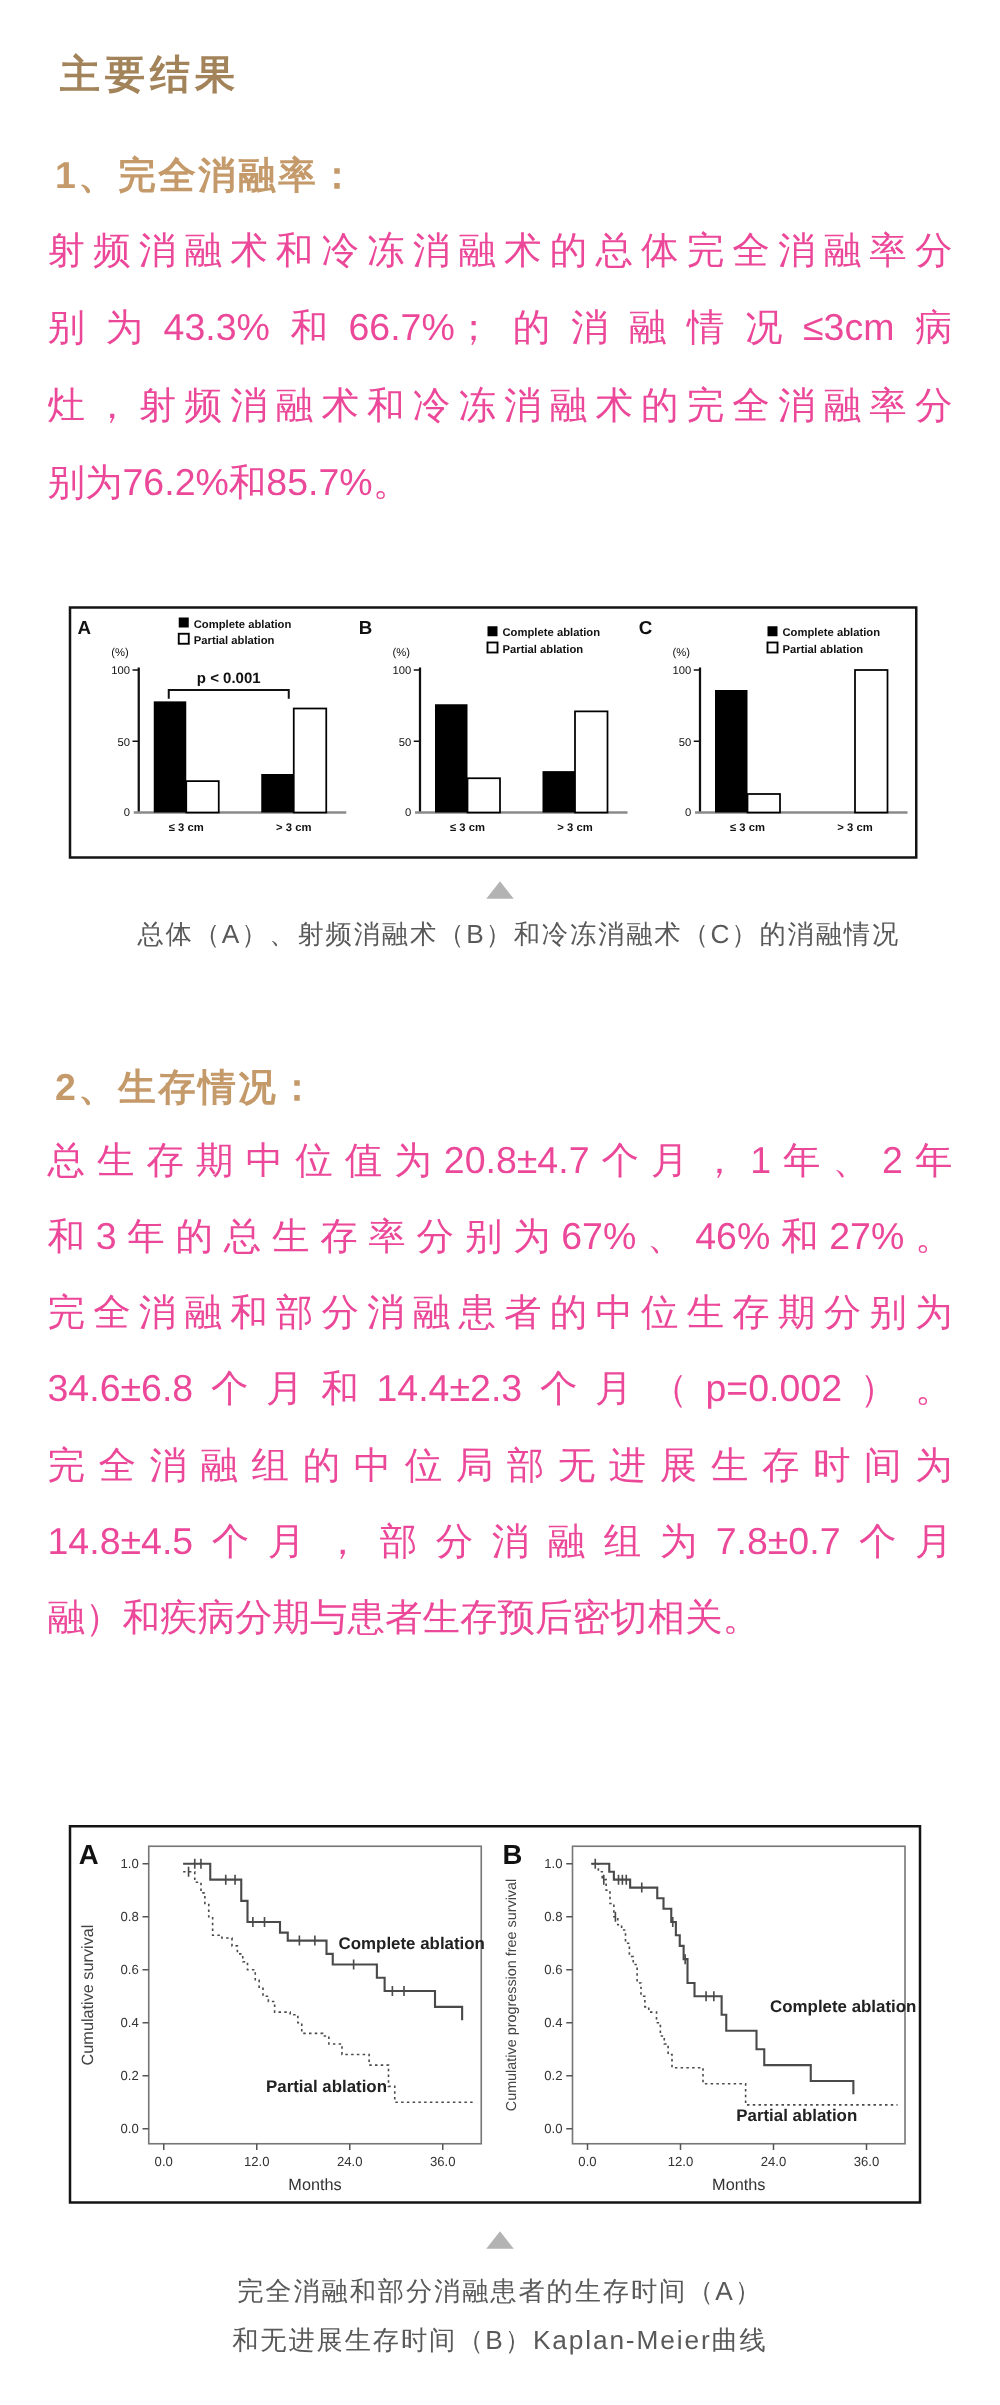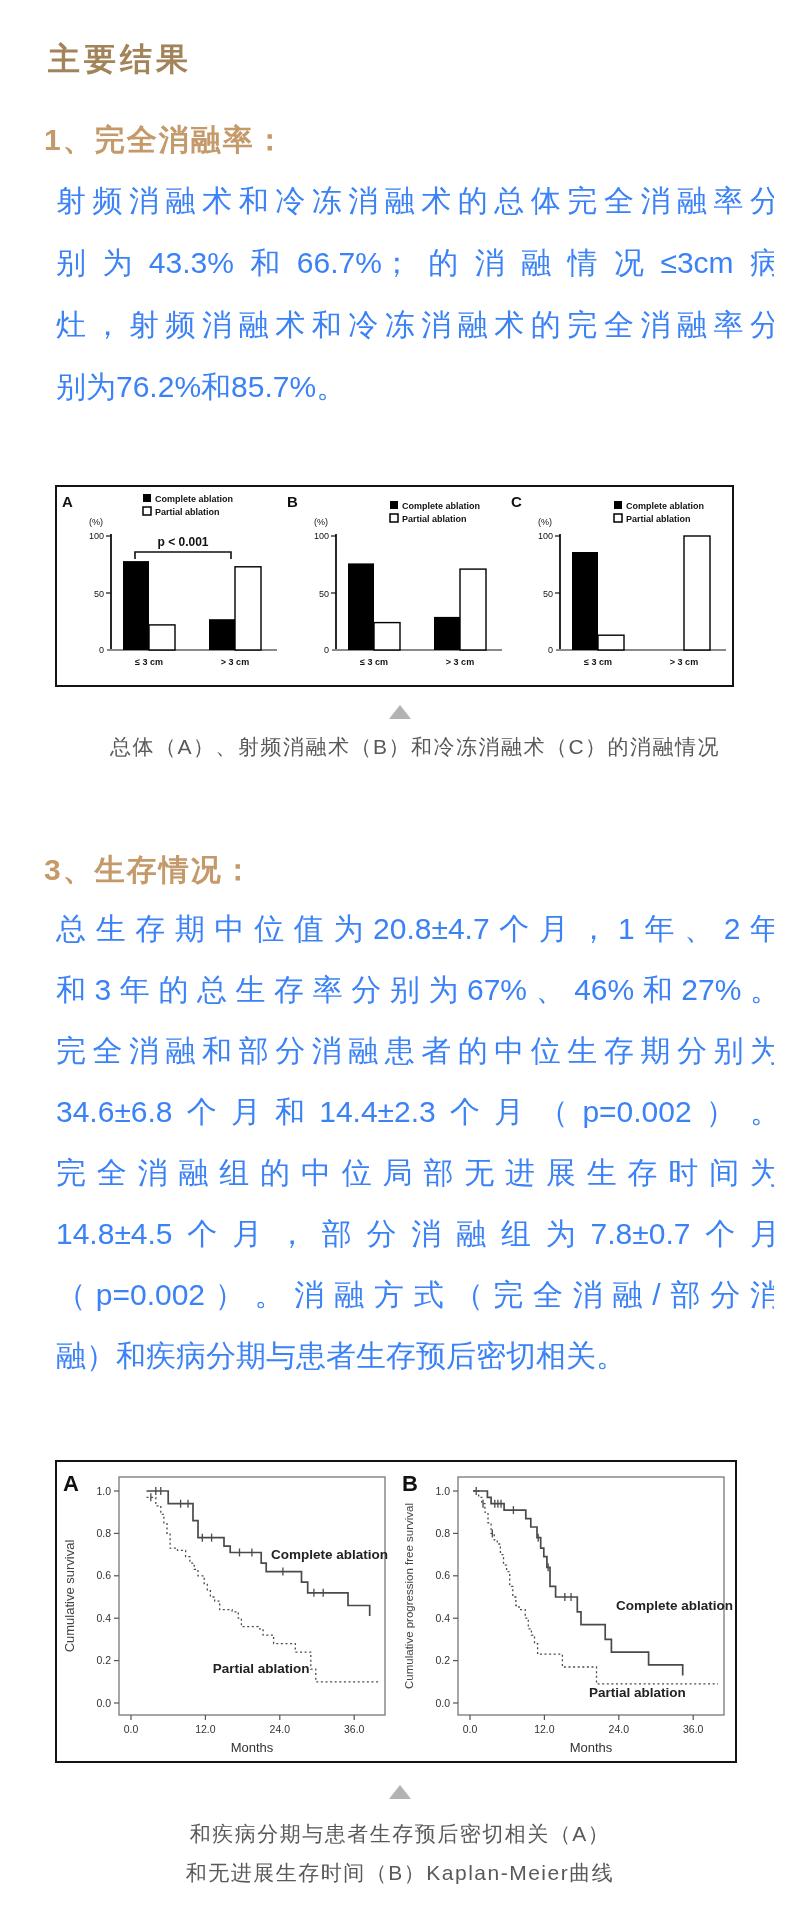--- a/index.html
+++ b/index.html
@@ -4,21 +4,21 @@
 <style>
   html,body{margin:0;padding:0;background:#ffffff;}
   .page{position:relative;width:774px;height:1924px;background:#ffffff;overflow:hidden;
         font-family:"Liberation Sans","DejaVu Sans",sans-serif;}
   .main-title{position:absolute;left:48px;top:38px;margin:0;
         font-family:"Liberation Serif","DejaVu Serif",serif;
         font-size:32px;font-weight:700;letter-spacing:4px;color:#A2835A;}
   .sec-heading{position:absolute;left:44px;margin:0;font-size:30px;font-weight:700;
         letter-spacing:2px;color:#C59A6B;}
   .h1{top:120px;text-align:right;} .h2{top:850px;}
-  .para{position:absolute;left:56px;width:724px;color:#3b82f6;font-size:30px;}
+  .para{position:absolute;left:38px;width:724px;color:#ec4899;font-size:30px;}
   .p1{top:170px;} .p2{top:898px;}
   .bodyline{height:62px;line-height:62px;text-align:justify;text-align-last:justify;
         white-space:nowrap;}
   .p2 .bodyline{height:61px;line-height:61px;}
   .bodyline.last{text-align-last:left;}
   .figure{position:absolute;left:55px;border:2px solid #141414;background:#fff;
         display:flex;justify-content:space-between;align-items:flex-start;box-sizing:border-box;}
   .fig1{top:485px;width:679px;height:202px;padding:1px 2px;}
   .fig2{top:1460px;width:682px;height:303px;padding:1px 0;}
   .tri{position:absolute;left:389px;width:0;height:0;
@@ -109,30 +109,29 @@
         <rect x="106" y="13" width="8" height="8" fill="#000"></rect>
         <text x="118" y="21" font-size="9" font-family="&quot;Liberation Sans&quot;,&quot;DejaVu Sans&quot;,sans-serif" font-weight="700" text-anchor="start" fill="#111">Complete ablation</text>
         <rect x="106" y="26" width="8" height="8" fill="#fff" stroke="#000" stroke-width="1.5"></rect>
         <text x="118" y="34" font-size="9" font-family="&quot;Liberation Sans&quot;,&quot;DejaVu Sans&quot;,sans-serif" font-weight="700" text-anchor="start" fill="#111">Partial ablation</text>
       </svg>
     </div>
 
   <div class="tri tri1"></div>
   <div class="caption cap1">总体（A）、射频消融术（B）和冷冻消融术（C）的消融情况</div>
 
-  <h2 class="sec-heading h2">3、生存情况：</h2>
+  <h2 class="sec-heading h2">2、生存情况：</h2>
 
   <div class="para p2">
     <div class="bodyline">总生存期中位值为20.8±4.7个月，1年、2年</div>
     <div class="bodyline">和3年的总生存率分别为67%、46%和27%。</div>
     <div class="bodyline">完全消融和部分消融患者的中位生存期分别为</div>
     <div class="bodyline">34.6±6.8个月和14.4±2.3个月（p=0.002）。</div>
     <div class="bodyline">完全消融组的中位局部无进展生存时间为</div>
     <div class="bodyline">14.8±4.5个月，部分消融组为7.8±0.7个月</div>
-    <div class="bodyline">（p=0.002）。消融方式（完全消融/部分消</div>
     <div class="bodyline last">融）和疾病分期与患者生存预后密切相关。</div>
   </div>
 
   <div class="figure fig2">
       <svg width="339" height="296" viewBox="0 0 339 296">
         <text x="6" y="28" font-size="22" font-family="&quot;Liberation Sans&quot;,&quot;DejaVu Sans&quot;,sans-serif" font-weight="700" text-anchor="start" fill="#111">A</text>
         <rect x="62" y="14" width="266" height="238" fill="none" stroke="#777" stroke-width="1.3"></rect>
         <line x1="57" y1="28" x2="62" y2="28" stroke="#555" stroke-width="1.2"></line>
         <text x="54" y="31.5" font-size="10.5" font-family="&quot;Liberation Sans&quot;,&quot;DejaVu Sans&quot;,sans-serif" font-weight="400" text-anchor="end" fill="#333">1.0</text>
         <line x1="57" y1="70.39999999999999" x2="62" y2="70.39999999999999" stroke="#555" stroke-width="1.2"></line>
@@ -210,17 +209,17 @@
         <text x="278.6" y="146.72000000000003" font-size="13.5" font-family="&quot;Liberation Sans&quot;,&quot;DejaVu Sans&quot;,sans-serif" font-weight="700" text-anchor="middle" fill="#222">Complete ablation</text>
         <polyline points="77.1,28.0 82.7,28.0 82.7,34.4 85.8,34.4 85.8,40.7 88.9,40.7 88.9,49.2 92.0,49.2 92.0,59.8 95.1,59.8 95.1,70.4 98.2,70.4 98.2,76.8 101.3,76.8 101.3,81.0 104.4,81.0 104.4,91.6 107.5,91.6 107.5,102.2 110.6,102.2 110.6,108.6 113.7,108.6 113.7,123.4 116.8,123.4 116.8,134.0 119.9,134.0 119.9,142.5 123.0,142.5 123.0,146.7 129.2,146.7 129.2,155.2 132.3,155.2 132.3,165.8 135.4,165.8 135.4,172.2 138.5,172.2 138.5,180.6 141.6,180.6 141.6,191.2 166.4,191.2 166.4,204.0 200.5,204.0 200.5,220.9 322.0,220.9" fill="none" stroke="#4a4a4a" stroke-width="1.3" stroke-dasharray="2,2.6"></polyline>
         <line x1="87.02" y1="36.72000000000001" x2="87.02" y2="44.72000000000001" stroke="#4a4a4a" stroke-width="1.3"></line>
         <line x1="96.32" y1="66.39999999999999" x2="96.32" y2="74.39999999999999" stroke="#4a4a4a" stroke-width="1.3"></line>
         <text x="241.4" y="233.64" font-size="13.5" font-family="&quot;Liberation Sans&quot;,&quot;DejaVu Sans&quot;,sans-serif" font-weight="700" text-anchor="middle" fill="#222">Partial ablation</text>
       </svg>
     </div>
 
   <div class="tri tri2"></div>
   <div class="caption cap2">
-    <div>和疾病分期与患者生存预后密切相关（A）</div>
+    <div>完全消融和部分消融患者的生存时间（A）</div>
     <div>和无进展生存时间（B）Kaplan-Meier曲线</div>
   </div>
 
 </div>
 
 </body></html>

